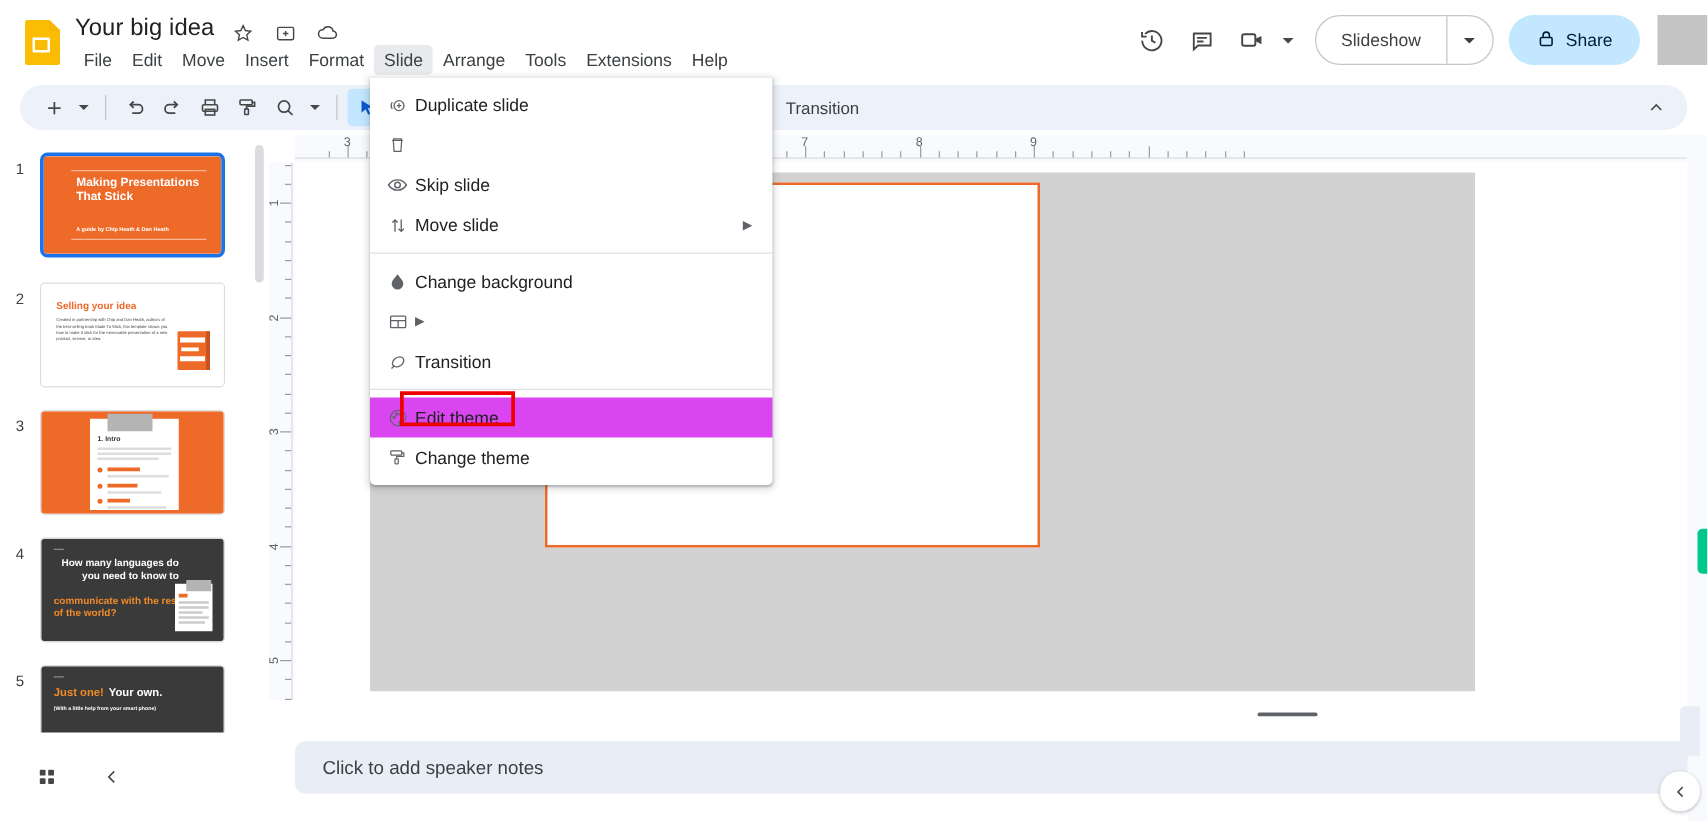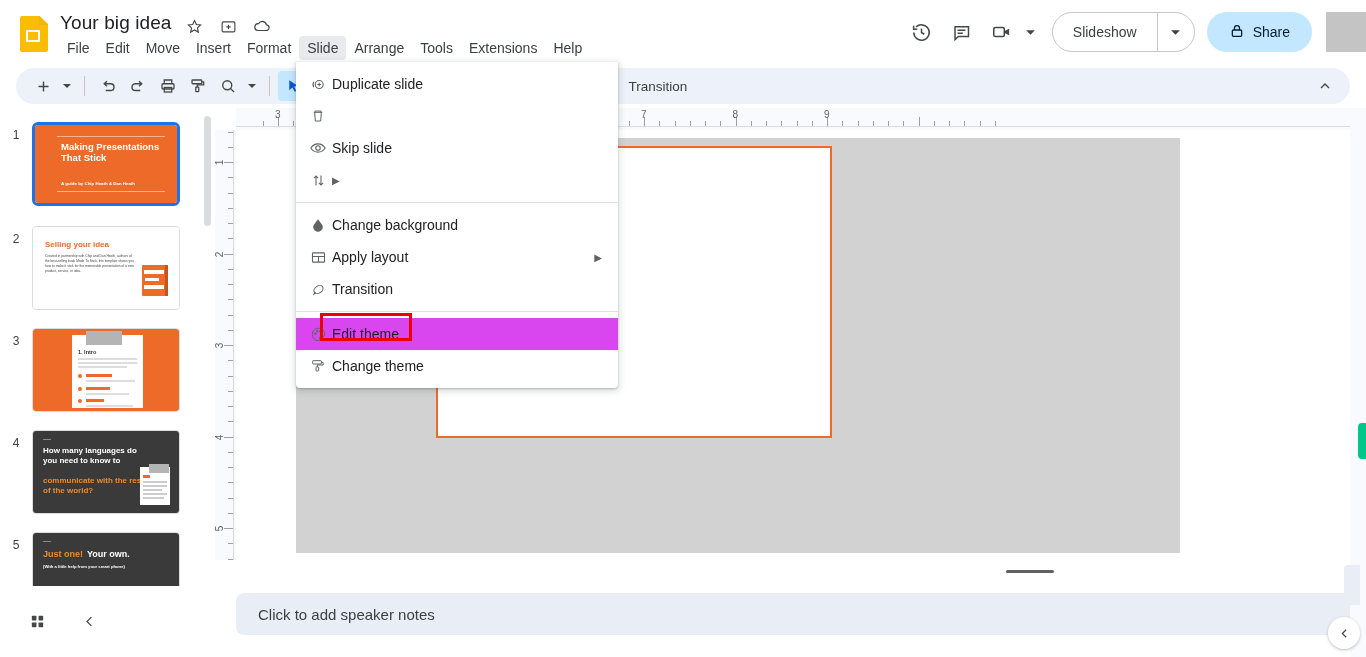--- a/index.html
+++ b/index.html
@@ -546,21 +546,21 @@
           </div>
         </div>
       </div>
     </div>
 
     <div class="thumb-row" style="top:322px">
       <div class="thumb-num">4</div>
       <div class="thumb">
         <div class="sl sl-dark">
           <div class="hline" style="left:10px; width:8px; top:8px; background:#8a8a8a;"></div>
-          <div class="t-title" style="left:10px; top:15px; width:100px; font-size:8px; color:#fff; line-height:1.28;">How many languages do you need to know to</div>
+          <div class="t-title" style="left:10px; top:15px; width:100px; font-size:8px; color:#fff; line-height:1.28;text-align:right;">How many languages do you need to know to</div>
           <div class="t-title" style="left:10px; top:45px; width:104px; font-size:8px; color:#f08a28; line-height:1.28;">communicate with the rest of the world?</div>
           <div style="position:absolute; right:9px; bottom:8px; width:30px; height:38px; background:#fff;">
             <div style="position:absolute; left:9px; top:-3px; width:20px; height:9px; background:#b4b4b4;"></div>
             <div style="position:absolute; left:3px; top:8px; width:7px; height:3px; background:#ed6a29;"></div>
             <div style="position:absolute; left:3px; top:14px; right:3px; height:1.5px; background:#ccc;"></div>
             <div style="position:absolute; left:3px; top:18px; right:3px; height:1.5px; background:#ccc;"></div>
             <div style="position:absolute; left:3px; top:22px; right:8px; height:1.5px; background:#ccc;"></div>
             <div style="position:absolute; left:3px; top:26px; right:3px; height:1.5px; background:#ccc;"></div>
             <div style="position:absolute; left:3px; top:30px; right:6px; height:1.5px; background:#ccc;"></div>
           </div>
@@ -625,20 +625,21 @@
       <div class="mi-label">Skip slide</div>
     </div>
 
     <div class="mrow">
       <div class="mi-icon">
         <svg width="17" height="17" viewBox="0 0 24 24" fill="none" stroke="currentColor" stroke-width="1.5">
             <path d="M8.5 19V5.5M5.5 8.5l3-3 3 3"></path>
             <path d="M15.5 5v13.5M12.5 15.5l3 3 3-3"></path>
           </svg>
       </div>
+      <div class="mi-label">Move slide</div>
       <div class="mi-arrow">▶</div>
     </div>
 
     <div class="msep"></div>
 
     <div class="mrow">
       <div class="mi-icon">
         <svg width="16" height="16" viewBox="0 0 24 24" fill="currentColor">
             <path d="M12 3.5l5.6 7.2a7 7 0 1 1-11.2 0z"></path>
           </svg>
@@ -646,21 +647,20 @@
       <div class="mi-label">Change background</div>
     </div>
 
     <div class="mrow">
       <div class="mi-icon">
         <svg width="17" height="17" viewBox="0 0 24 24" fill="none" stroke="currentColor" stroke-width="1.5">
             <rect x="3.5" y="5.5" width="17" height="13" rx="1"></rect>
             <path d="M3.5 10.5h17M12 10.5v8"></path>
           </svg>
       </div>
-      <div class="mi-label">Apply layout</div>
       <div class="mi-arrow">▶</div>
     </div>
 
     <div class="mrow">
       <div class="mi-icon">
         <svg width="17" height="17" viewBox="0 0 24 24" fill="none" stroke="currentColor" stroke-width="1.5">
             <ellipse cx="12" cy="12" rx="7" ry="5" transform="rotate(-35 12 12)"></ellipse>
             <path d="M4.5 19.5L8 16"></path>
           </svg>
       </div>

